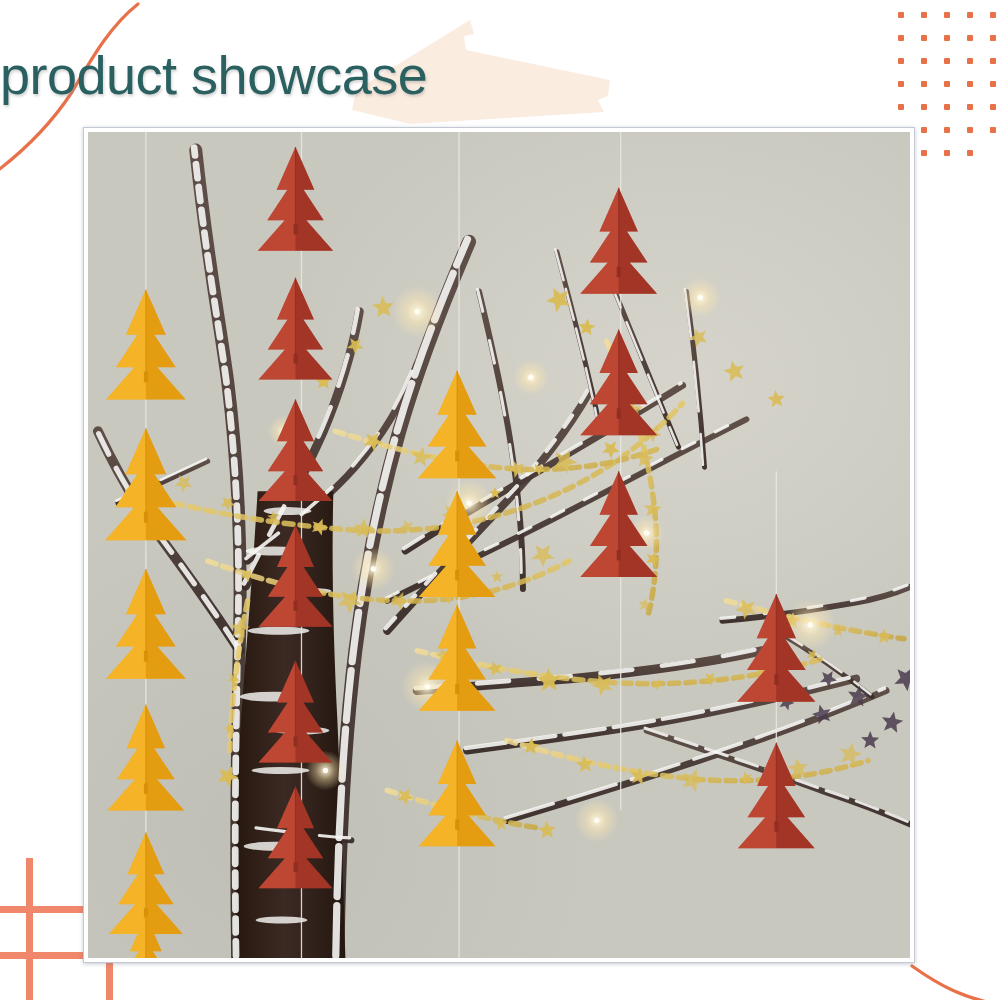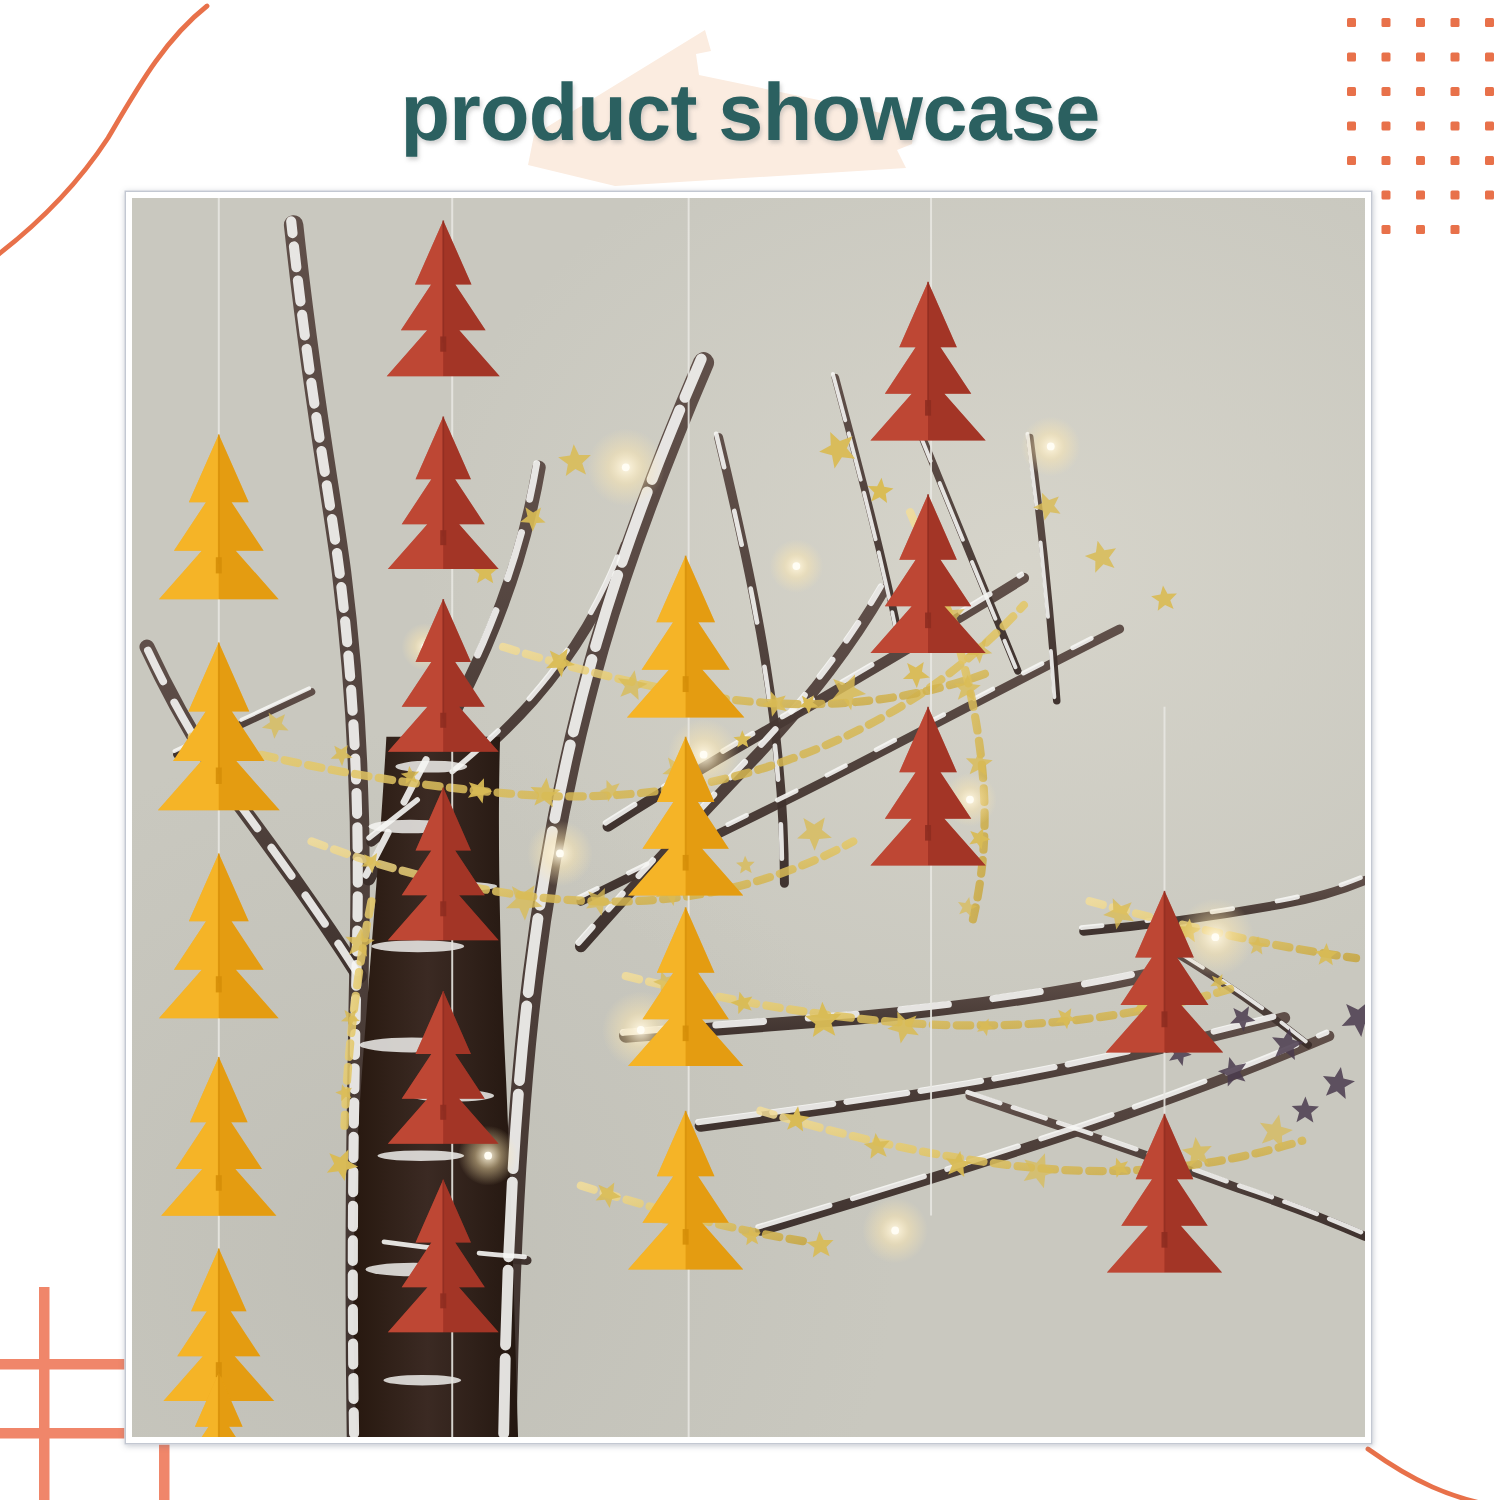--- a/index.html
+++ b/index.html
@@ -54,24 +54,23 @@
     left: 352px;
     top: 18px;
     width: 258px;
     height: 108px;
   }
   #title-text {
     position: absolute;
     left: 0;
     top: 44px;
     width: 1000px;
-    text-align: center;
     font-family: "Liberation Sans", sans-serif;
     font-size: 54px;
-    font-weight: 700;
+    font-weight: 400;
     letter-spacing: -0.5px;
     color: #2b6060;
     text-shadow: 1px 2px 3px rgba(150,150,150,0.45);
     white-space: nowrap;
   }
 
   
   #photo-frame {
     position: absolute;
     left: 83px;

